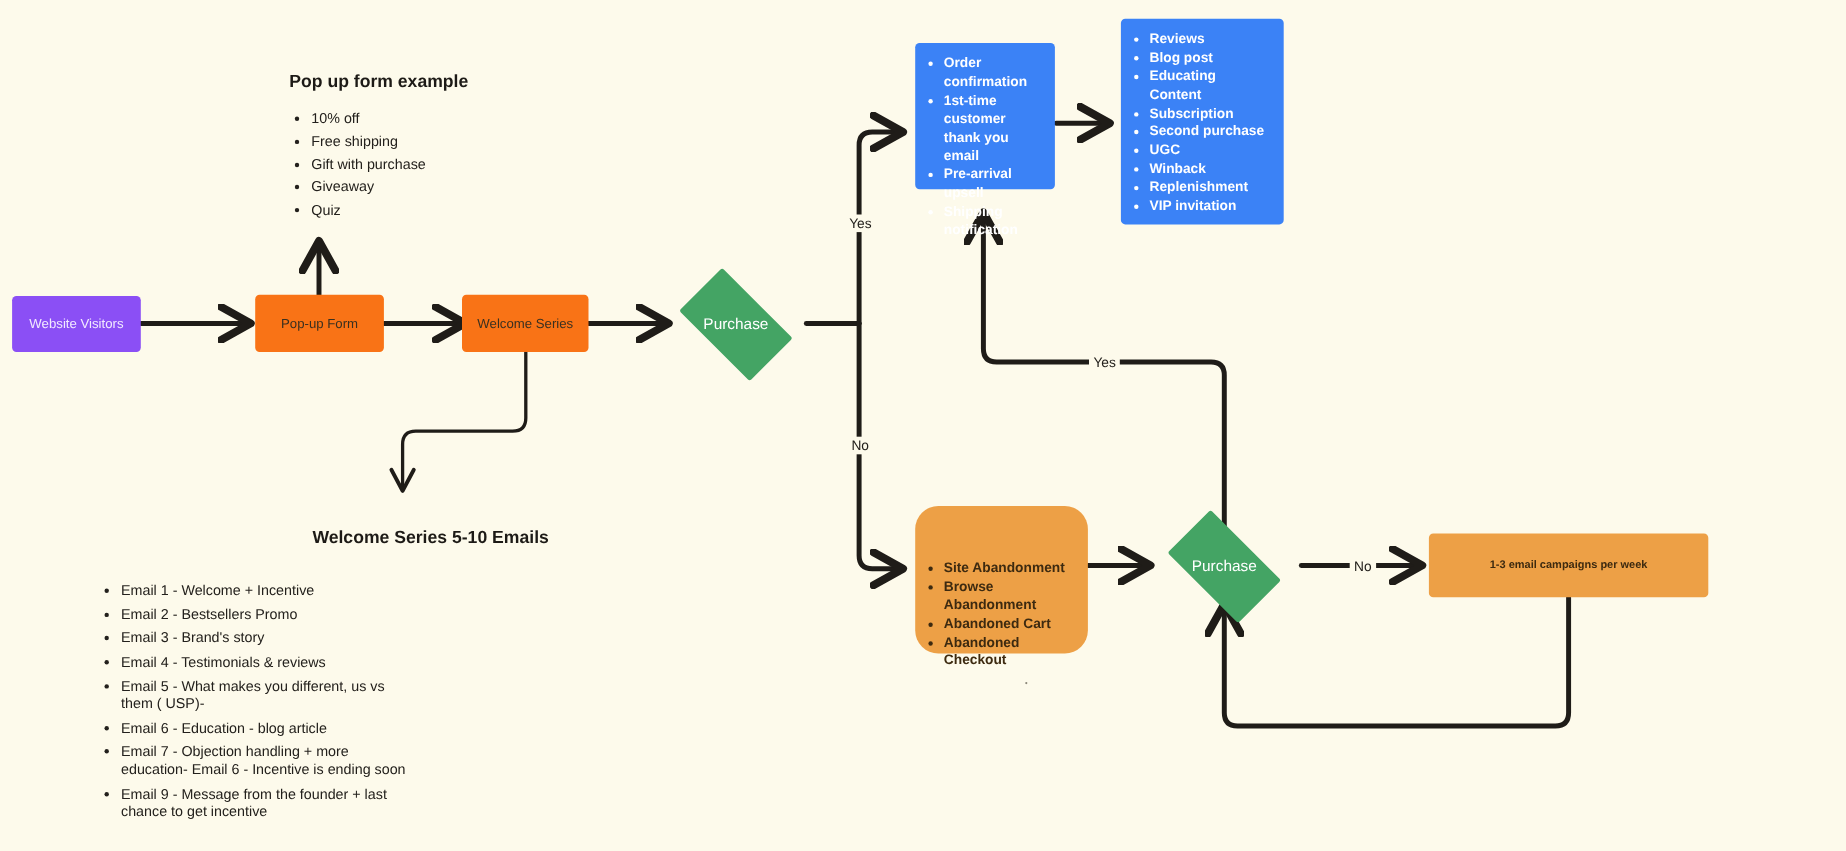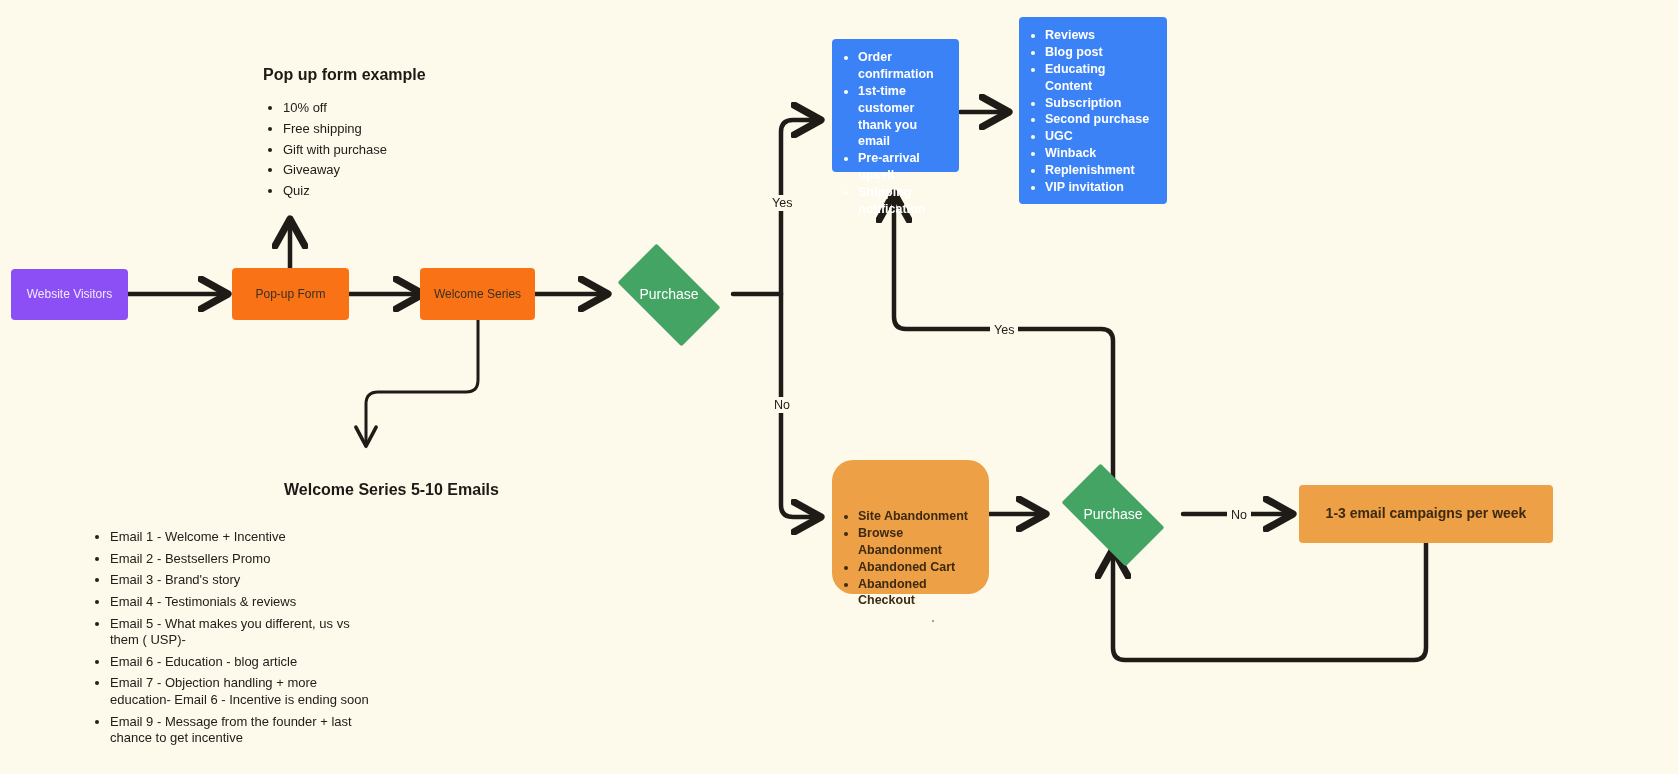--- a/index.html
+++ b/index.html
@@ -92,21 +92,21 @@
   ul.inner-list li {
     font-size: 12.5px;
     line-height: 1.35;
     font-weight: bold;
     margin: 0;
     padding: 0;
   }
   .n-blue ul.inner-list li { color: #ffffff; }
   .n-orange ul.inner-list li { color: #3d2a10; }
   .n-orange .node-label {
-    font-size: 14px;
+    font-size: 10px;
     font-weight: bold;
     color: #3d2a10;
     text-align: center;
   }
   .edge-label {
     position: absolute;
     font-size: 12.5px;
     color: #23201c;
     background: #fdfaeb;
     padding: 1px 4px;

